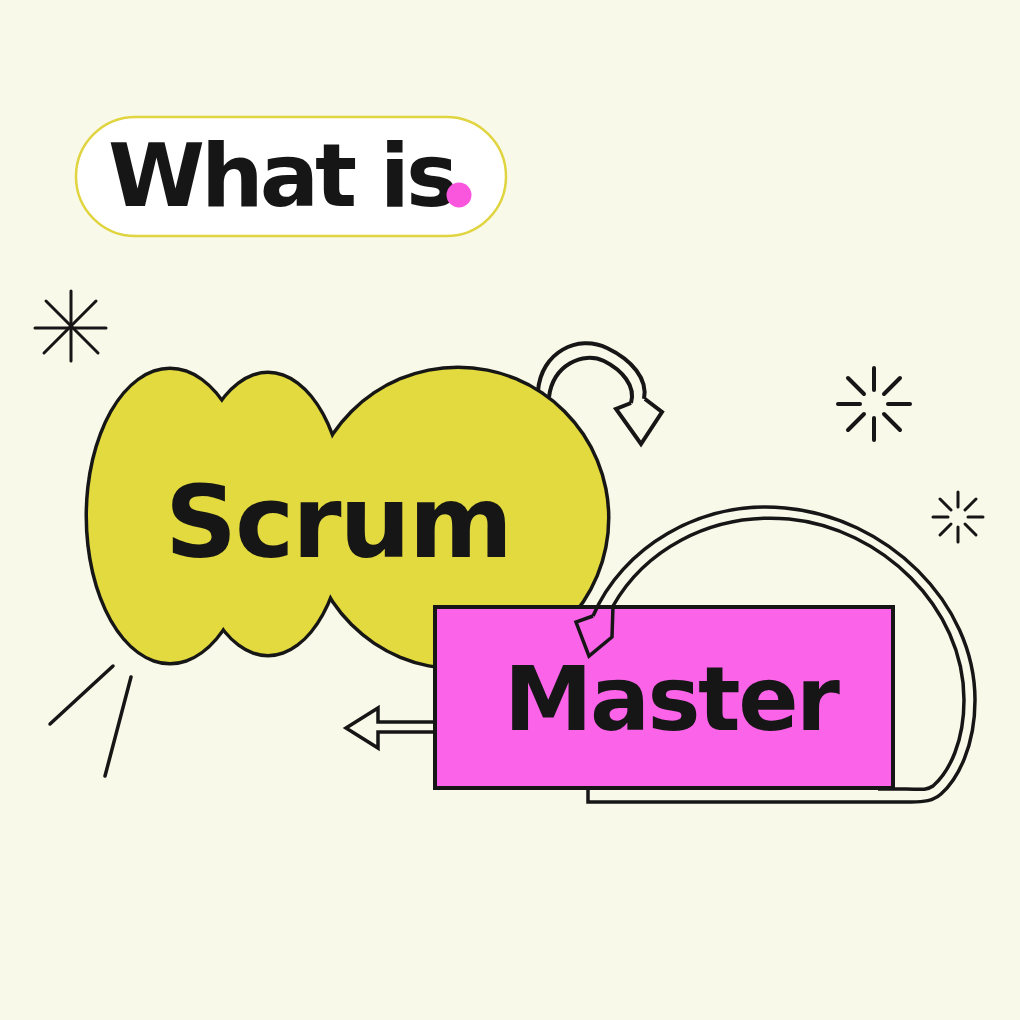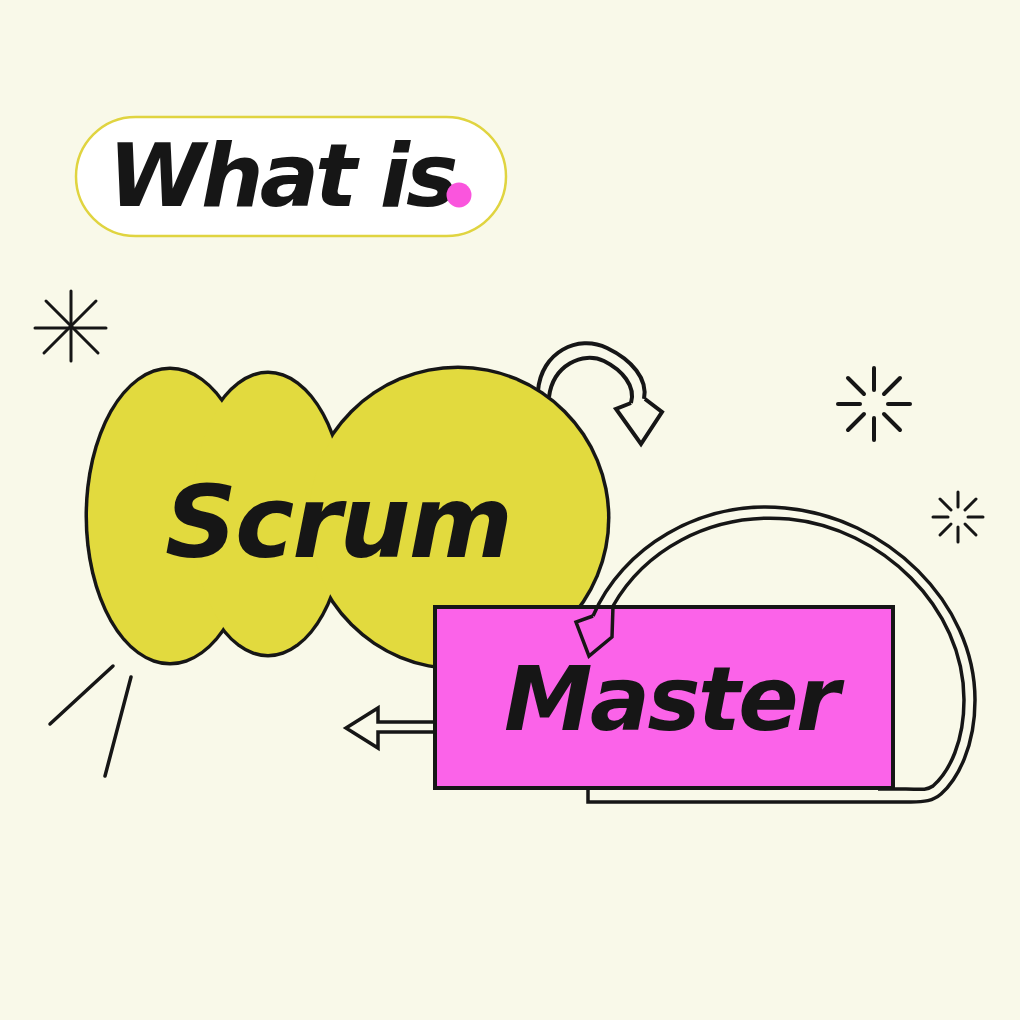--- a/index.html
+++ b/index.html
@@ -1,21 +1,21 @@
 <!DOCTYPE html>
 <html style="--color-background: #f9f9e9; --color-badge-fill: #ffffff; --color-badge-border: #e0d440; --color-accent-dot-pink: #fa55dd; --color-blob-yellow: #e2da3e; --color-panel-pink: #fb63e9; --color-ink: #161616;"><head>
 <meta charset="utf-8">
 <style>
   html,body { margin:0; padding:0; }
   body {
     width:1020px; height:1020px; overflow:hidden;
     background: var(--color-background, #f9f9e9);
     font-family: "DejaVu Sans", "Liberation Sans", sans-serif;
   }
-  #stage { position:relative; width:1020px; height:1020px;font-style:italic; }
+  #stage { position:relative; width:1020px; height:1020px; }
   svg { display:block; }
   .ink-line   { stroke: var(--color-ink, #161616); fill:none; }
   .ink-line.w3  { stroke-width:3; }
   .ink-line.w35 { stroke-width:3.5; }
   .ink-line.w4  { stroke-width:4; }
   .rounded { stroke-linecap:round; }
   .headline {
     font-family:"DejaVu Sans","Liberation Sans",sans-serif;
     font-weight:bold;
     fill: var(--color-ink, #161616);

